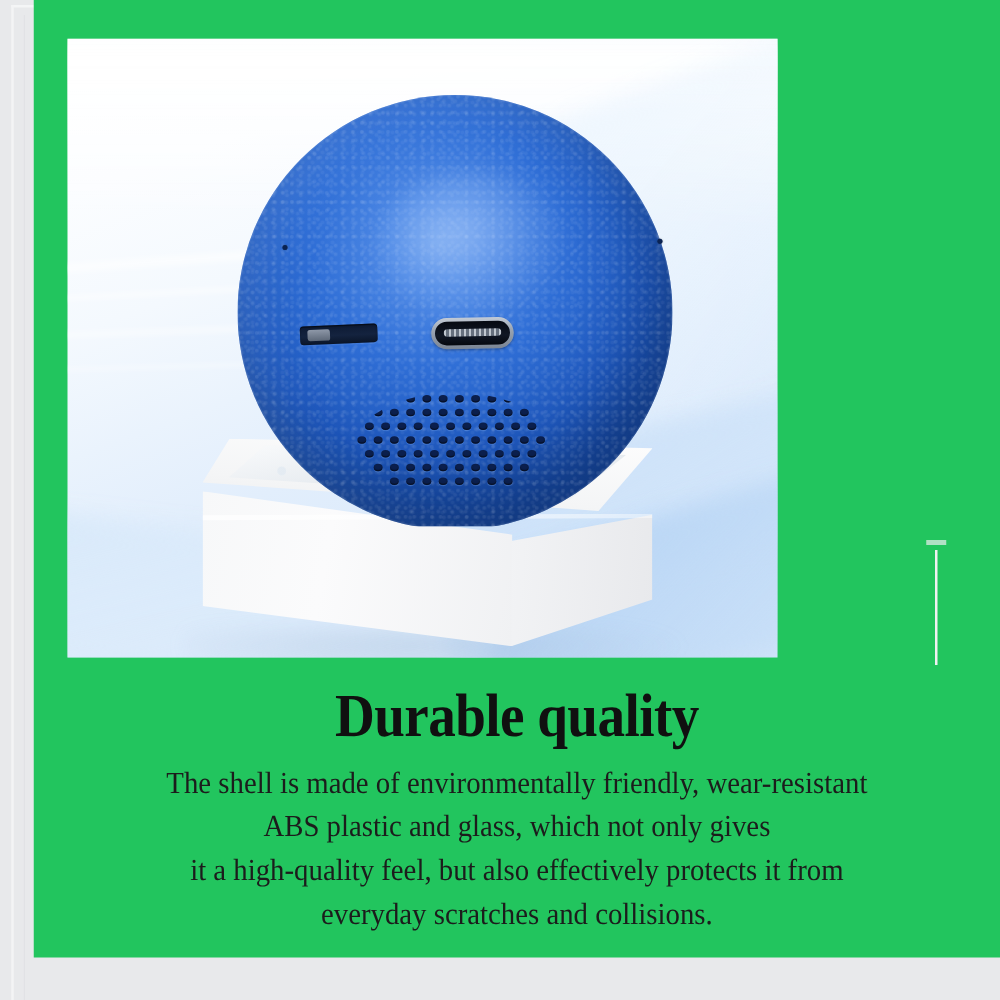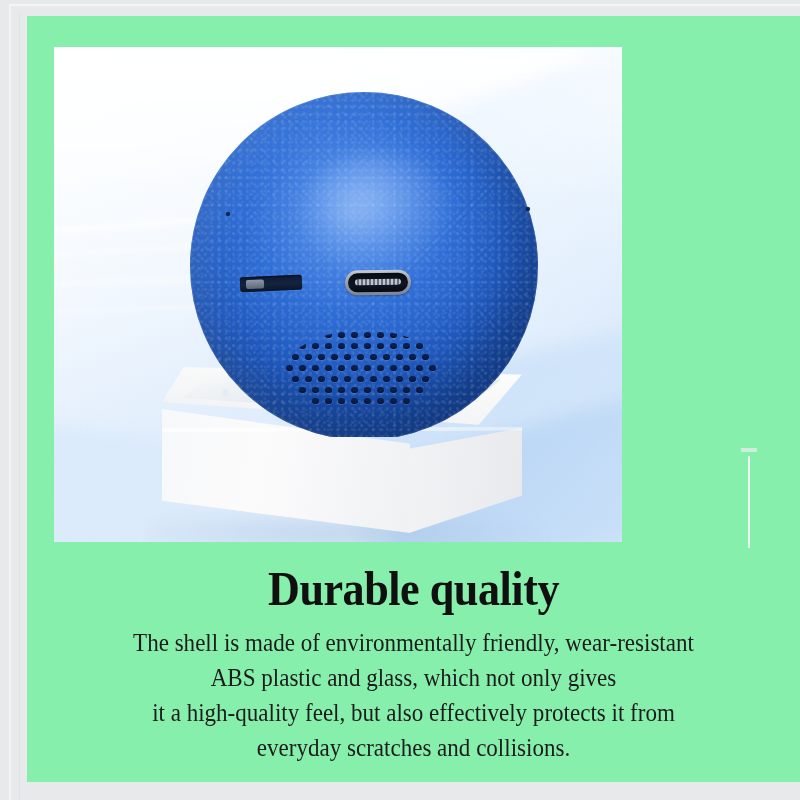--- a/index.html
+++ b/index.html
@@ -31,23 +31,23 @@
   }
   .edge-line-h {
     position:absolute; left:9px; top:4px;
     width:791px; height:2px;
     background:#f4f5f6;
   }
 
   
   #card {
     position:absolute;
-    left:27px; top:16px;
+    left:27px; top:0;
     width:773px; height:766px;
-    background:#86efac;
+    background:#22c55e;
   }
 
   
   .card-artifact {
     position:absolute; left:721px; top:440px;
     width:2px; height:92px;
     background:#f0f1f2;
   }
   .card-artifact2 {
     position:absolute; left:714px; top:432px;

